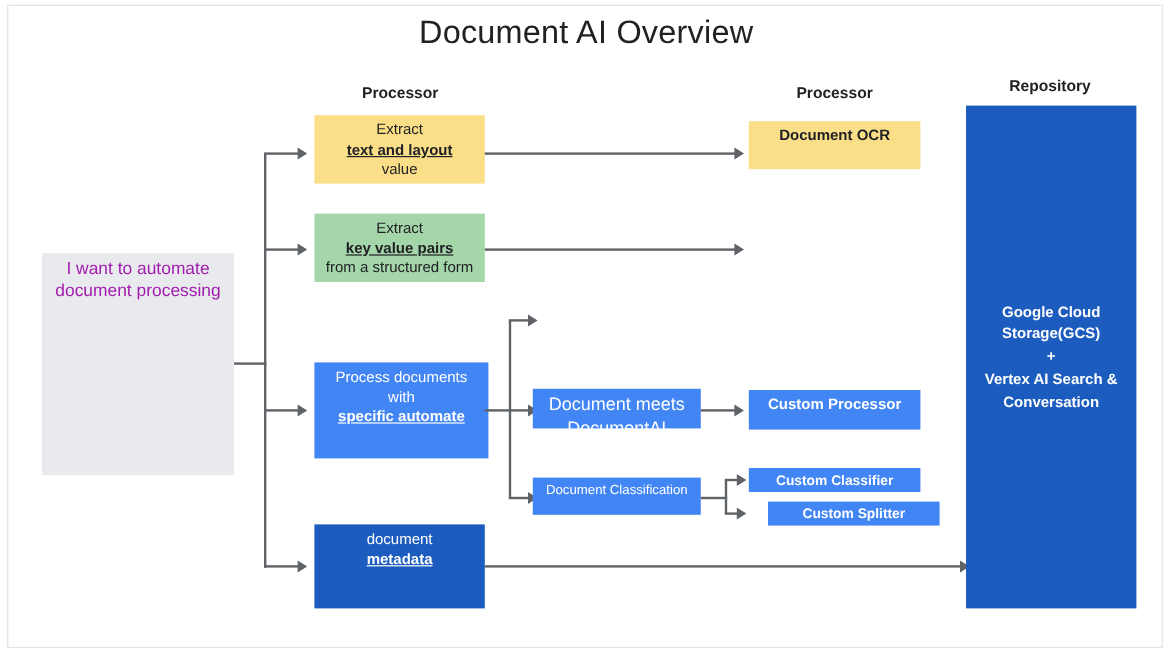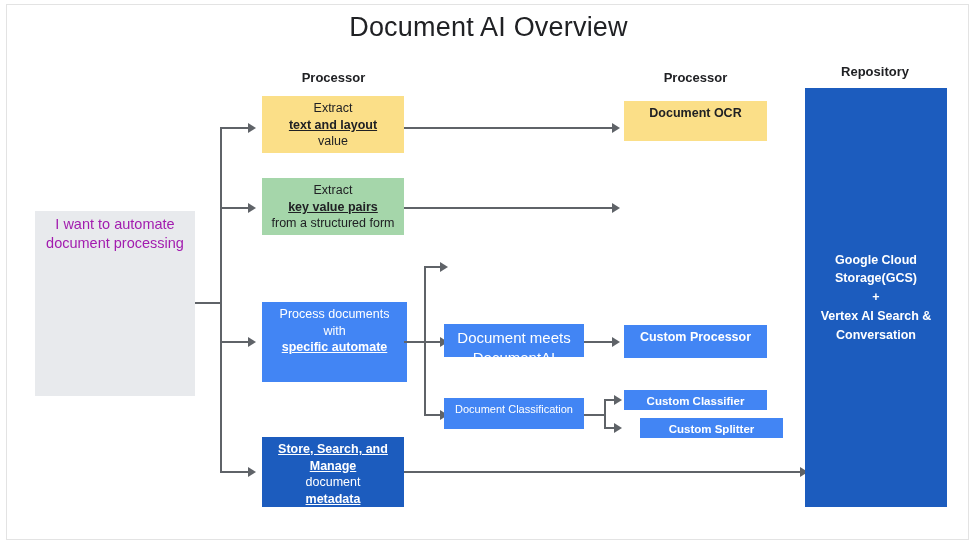--- a/index.html
+++ b/index.html
@@ -119,21 +119,20 @@
 
   <div class="box blue" style="left:262px;top:302px;width:145px;height:80px;">
     <span>
         <span>Process documents with </span>
         <span class="b">specific automate</span>
       </span>
   </div>
 
   <div class="box dblue" style="left:262px;top:437px;width:142px;height:70px;">
     <span>
-        <span class="b">Store, Search, and Manage</span>
         <span> document </span>
         <span class="b">metadata</span>
       </span>
   </div>
 
   <div class="ln hln" style="left:404px;top:127px;width:214px;"></div>
   <div class="arrow" style="left:612px;top:123px;"></div>
 
   <div class="ln hln" style="left:404px;top:207px;width:214px;"></div>
   <div class="arrow" style="left:612px;top:203px;"></div>

